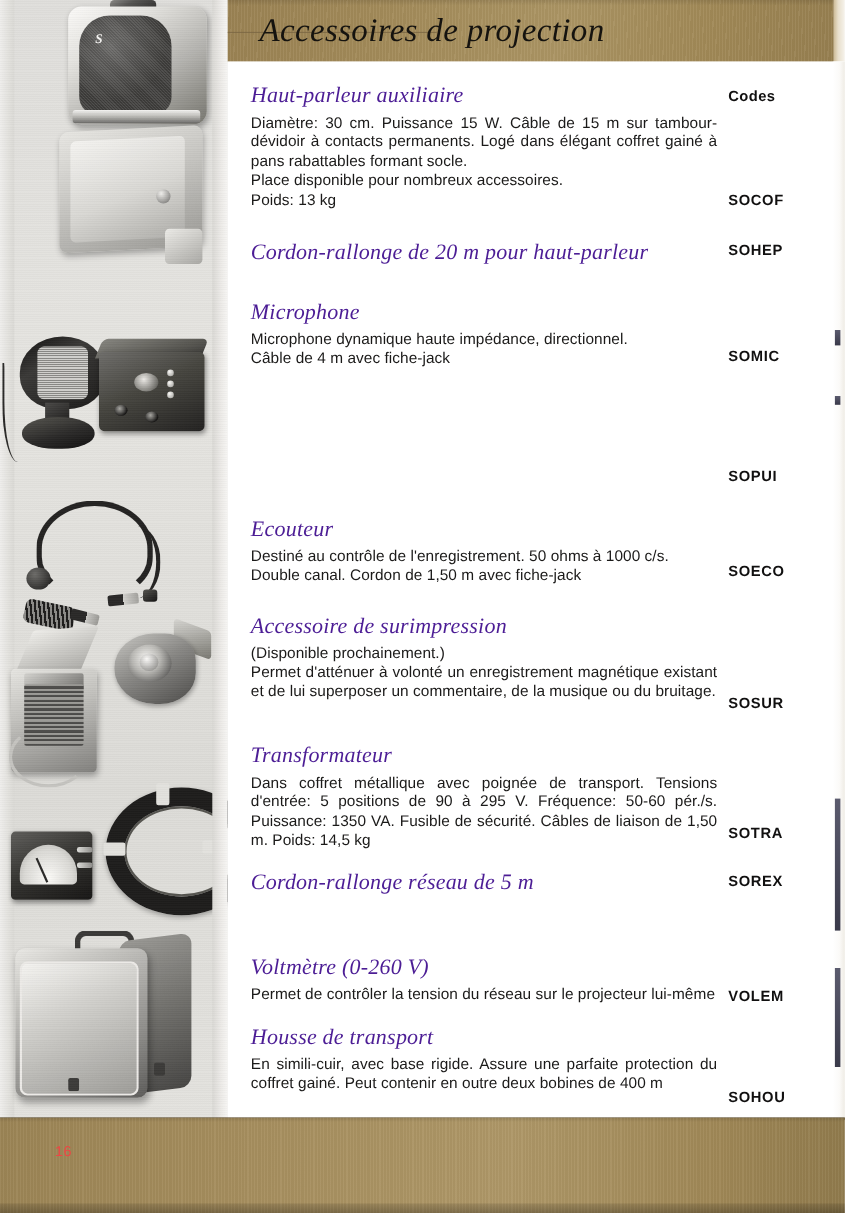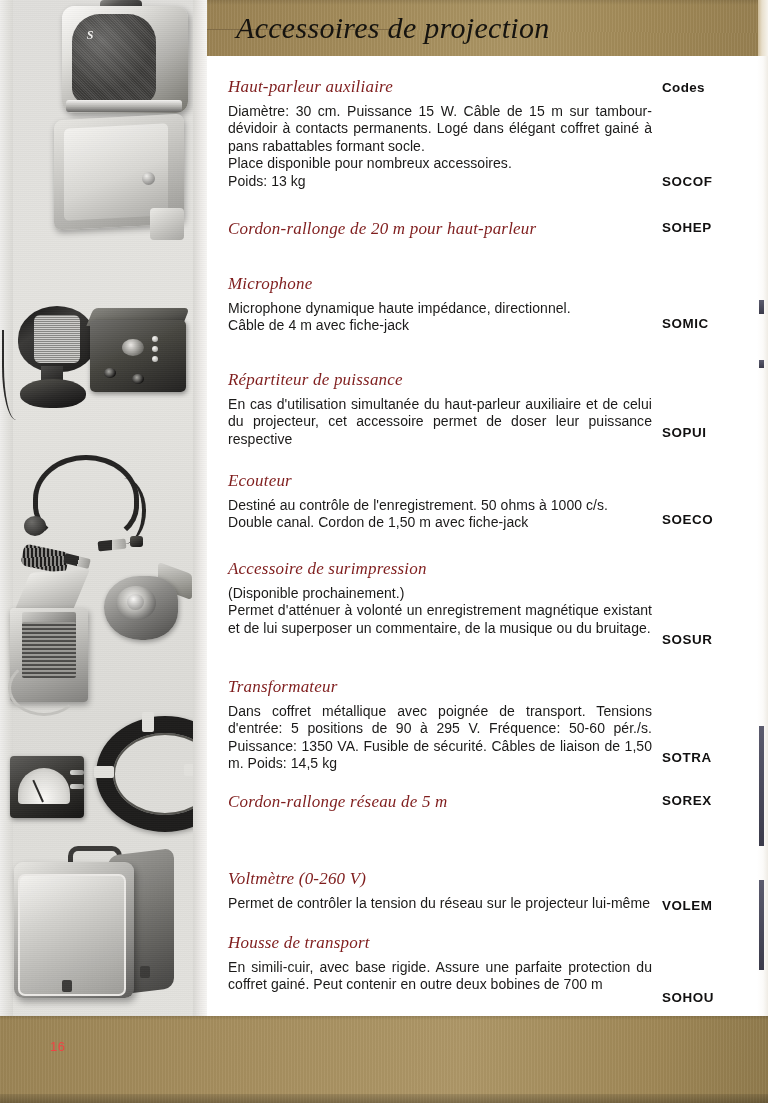--- a/index.html
+++ b/index.html
@@ -391,23 +391,23 @@
     width: 561px;
   }
   .entry-text {
     position: absolute;
     left: 21px;
     width: 424px;
   }
   .entry-title {
     font-family: "Liberation Serif", serif;
     font-style: italic;
-    font-size: 17px;
+    font-size: 20px;
     line-height: 26px;
-    color: #7f1d1d;
+    color: #4c1d95;
     letter-spacing: 0.2px;
     margin: 0 0 3px 0;
     white-space: nowrap;
   }
   .entry-desc {
     font-family: "Liberation Sans", sans-serif;
     font-size: 14px;
     line-height: 17.4px;
     color: #1b1a19;
     text-align: justify;
@@ -589,24 +589,20 @@
       <div class="entry-inner" style="height:96px;">
         <div class="entry-text" style="top:12px;">
           <div class="entry-title">Microphone</div>
           <div class="entry-desc">Microphone dynamique haute impédance, directionnel.</div>
           <div class="entry-desc nojust">Câble de 4 m avec fiche-jack</div>
         </div>
         <div class="entry-code" style="top:57px;">SOMIC</div>
       </div>
 
       <div class="entry-inner" style="height:101px;">
-        <div class="entry-text" style="top:12px;">
-          <div class="entry-title">Répartiteur de puissance</div>
-          <div class="entry-desc">En cas d'utilisation simultanée du haut-parleur auxiliaire et de celui du projecteur, cet accessoire permet de doser leur puissance respective</div>
-        </div>
         <div class="entry-code" style="top:70px;">SOPUI</div>
       </div>
 
       <div class="entry-inner" style="height:88px;">
         <div class="entry-text" style="top:12px;">
           <div class="entry-title">Ecouteur</div>
           <div class="entry-desc nojust">Destiné au contrôle de l'enregistrement. 50 ohms à 1000 c/s.</div>
           <div class="entry-desc nojust">Double canal. Cordon de 1,50 m avec fiche-jack</div>
         </div>
         <div class="entry-code" style="top:56px;">SOECO</div>
@@ -640,21 +636,21 @@
         <div class="entry-text" style="top:12px;margin-top:24px;">
           <div class="entry-title">Voltmètre (0-260 V)</div>
           <div class="entry-desc nojust">Permet de contrôler la tension du réseau sur le projecteur lui-même</div>
         </div>
         <div class="entry-code" style="top:68px;">VOLEM</div>
       </div>
 
       <div class="entry-inner" style="height:100px;">
         <div class="entry-text" style="top:12px;">
           <div class="entry-title">Housse de transport</div>
-          <div class="entry-desc">En simili-cuir, avec base rigide. Assure une parfaite protection du coffret gainé. Peut contenir en outre deux bobines de 700 m</div>
+          <div class="entry-desc">En simili-cuir, avec base rigide. Assure une parfaite protection du coffret gainé. Peut contenir en outre deux bobines de 400 m</div>
         </div>
         <div class="entry-code" style="top:72px;">SOHOU</div>
       </div>
 
     </div>
   </div>
 
   <div class="right-edge"></div>
   <div class="edge-speck" style="top:300px; height:14px;"></div>
   <div class="edge-speck" style="top:360px; height:8px;"></div>

